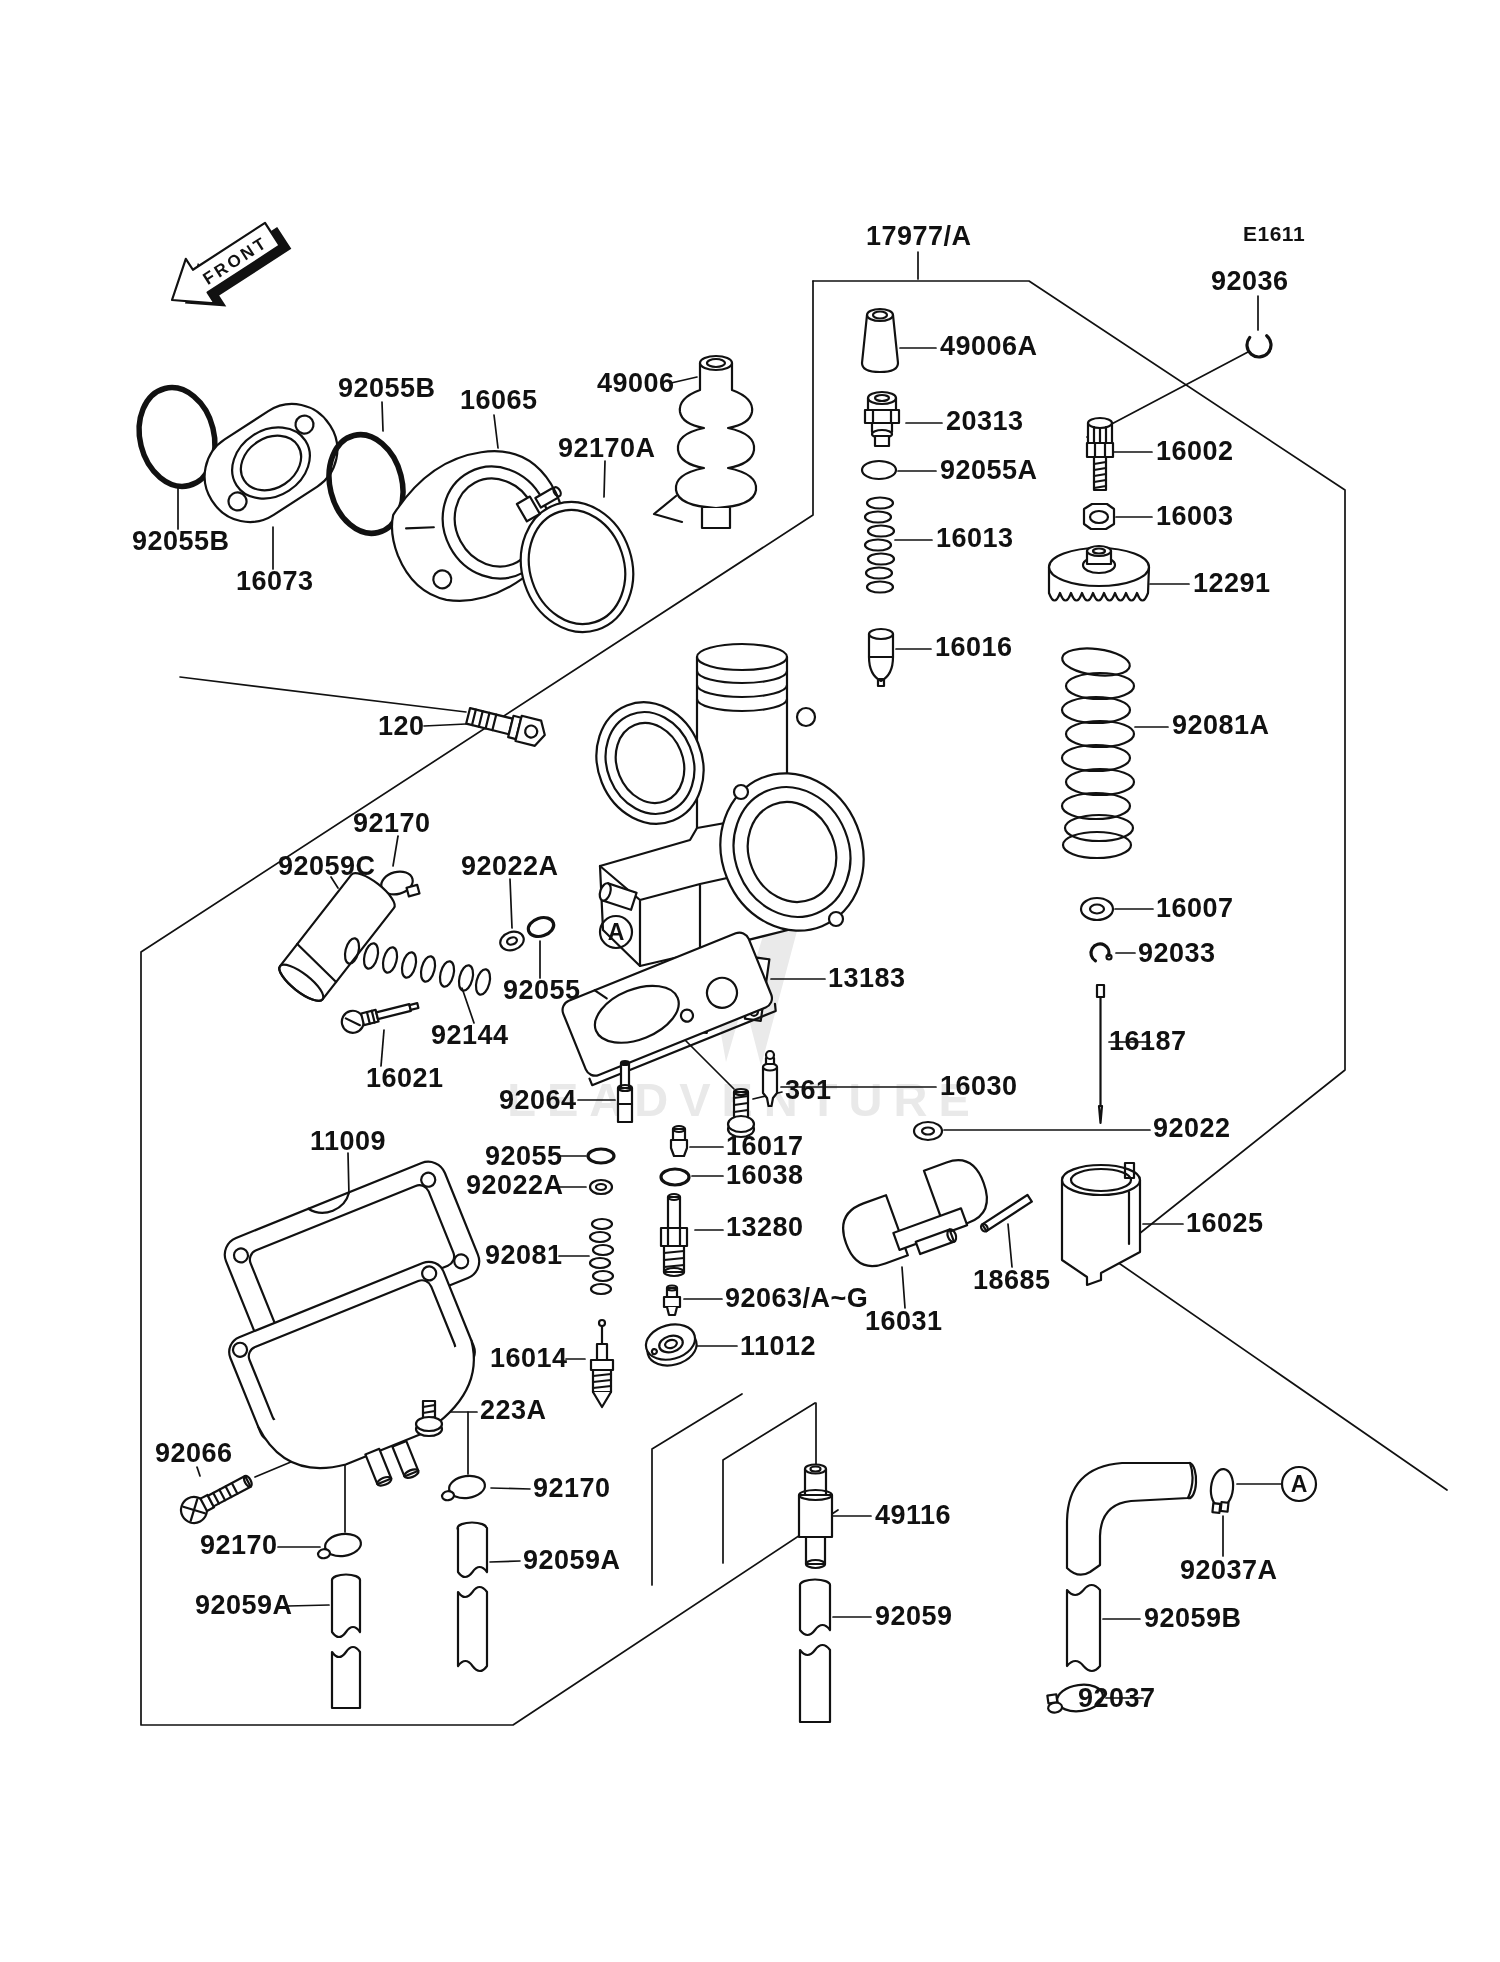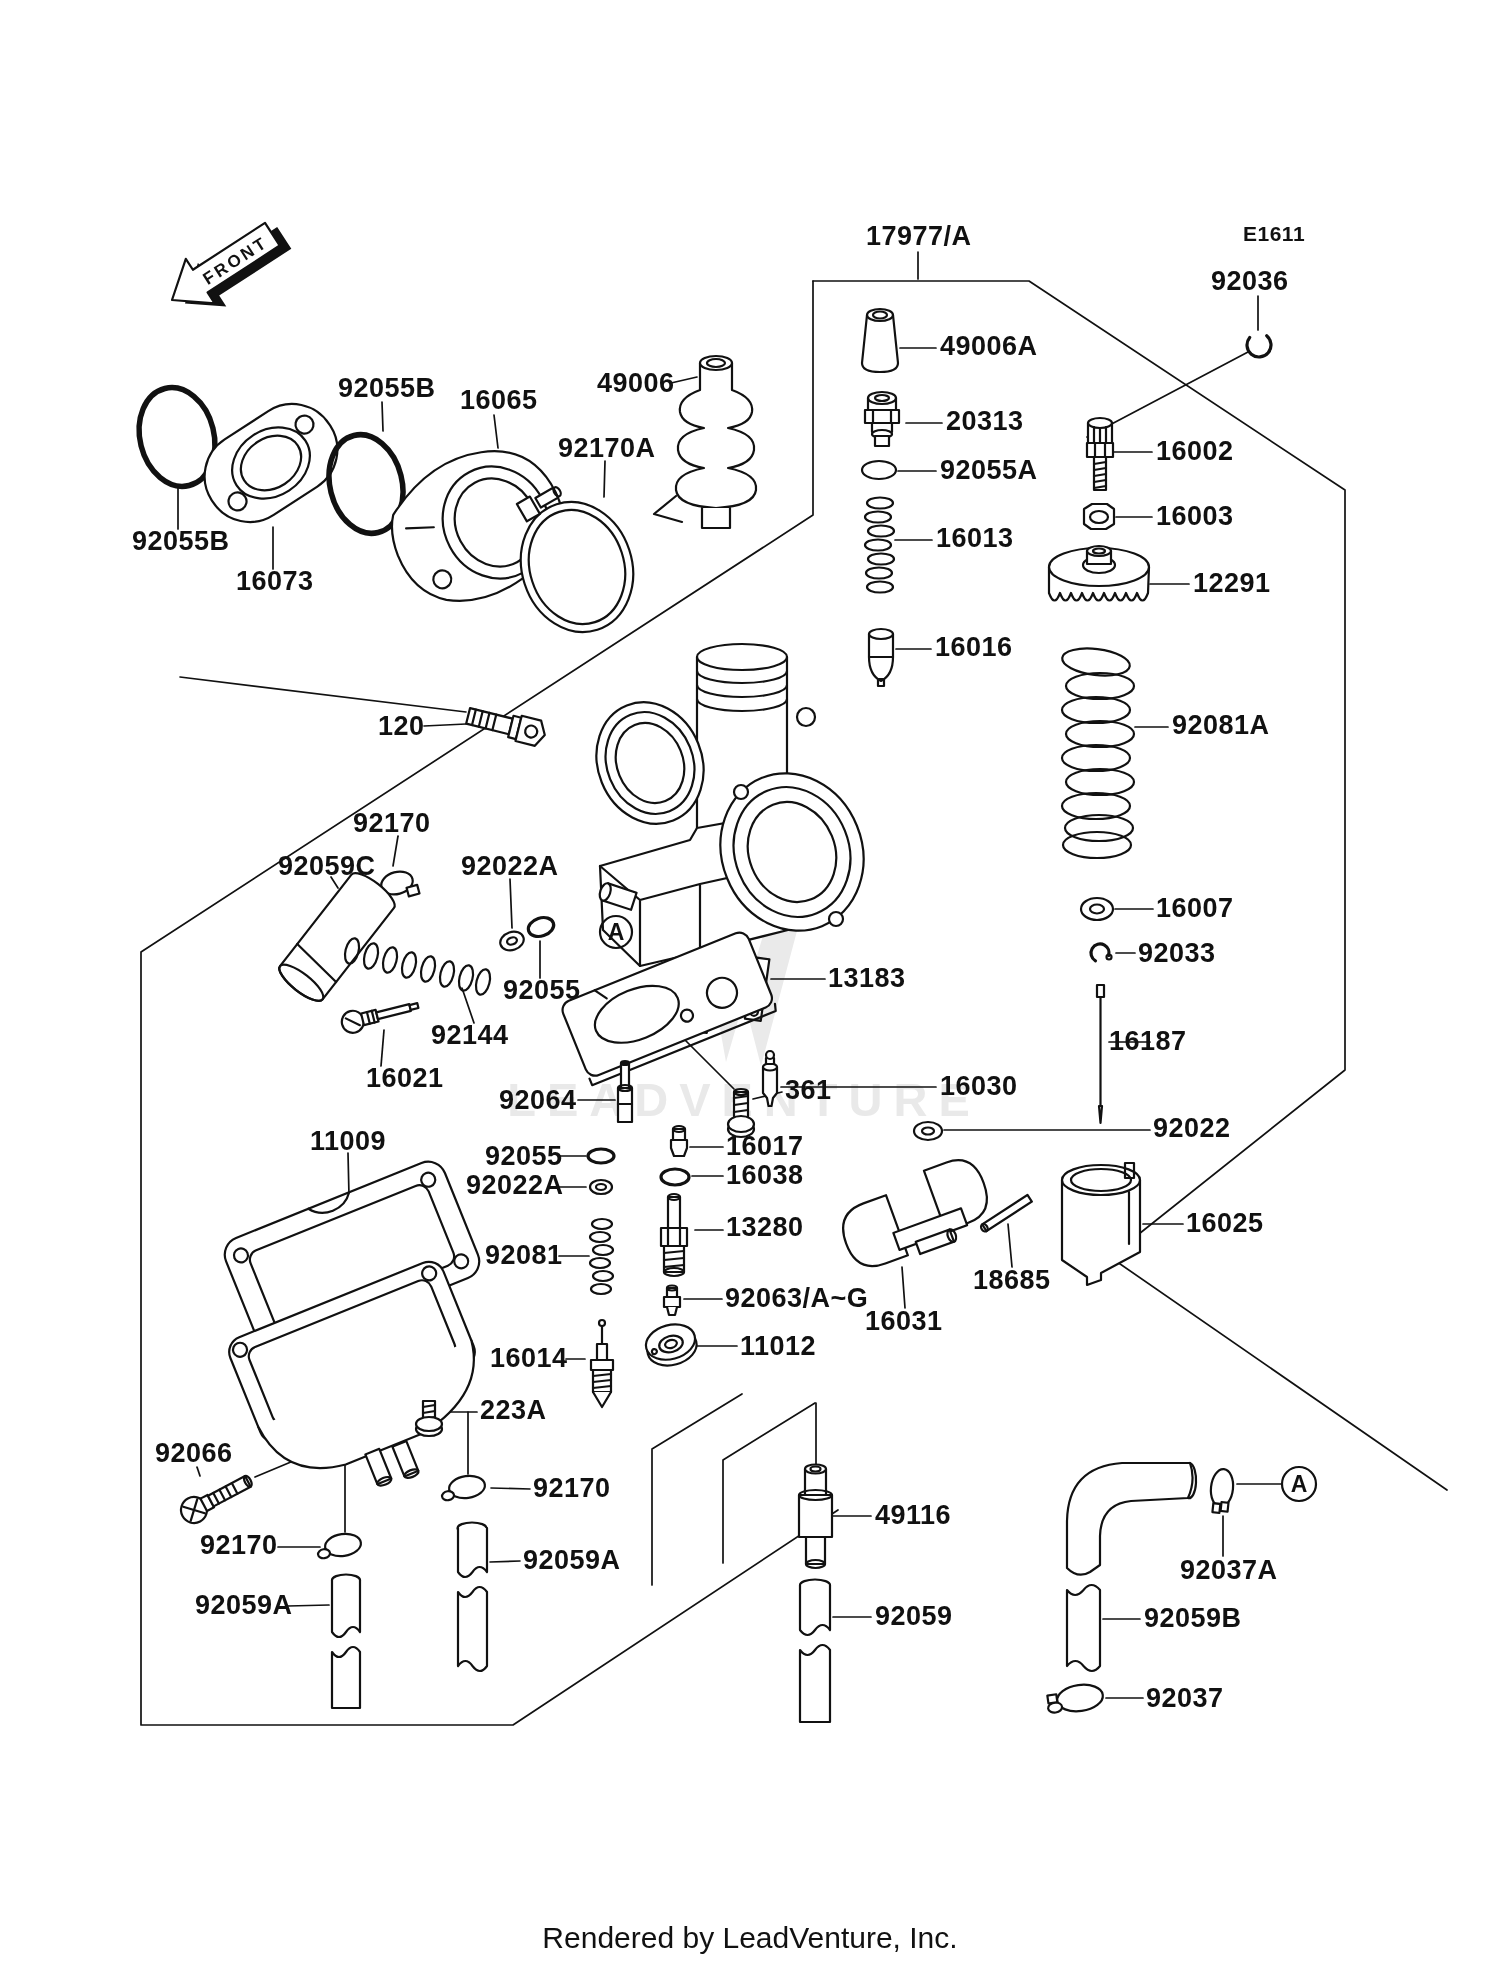--- a/index.html
+++ b/index.html
@@ -589,16 +589,15 @@
   <div class="pl" style="left:480px;top:1395px">223A</div>
   <div class="pl" style="left:155px;top:1438px">92066</div>
   <div class="pl" style="left:200px;top:1530px">92170</div>
   <div class="pl" style="left:195px;top:1590px">92059A</div>
   <div class="pl" style="left:533px;top:1473px">92170</div>
   <div class="pl" style="left:523px;top:1545px">92059A</div>
   <div class="pl" style="left:875px;top:1500px">49116</div>
   <div class="pl" style="left:875px;top:1601px">92059</div>
   <div class="pl" style="left:1180px;top:1555px">92037A</div>
   <div class="pl" style="left:1144px;top:1603px">92059B</div>
-  <div class="pl" style="left:1146px;top:1683px">92037</div>
-
-  <div id="footer">Rendered by LeadVenture, Inc.</div>
+  <div class="pl" style="left:1078px;top:1683px">92037</div>
+
 </div>
 
 </body></html>

